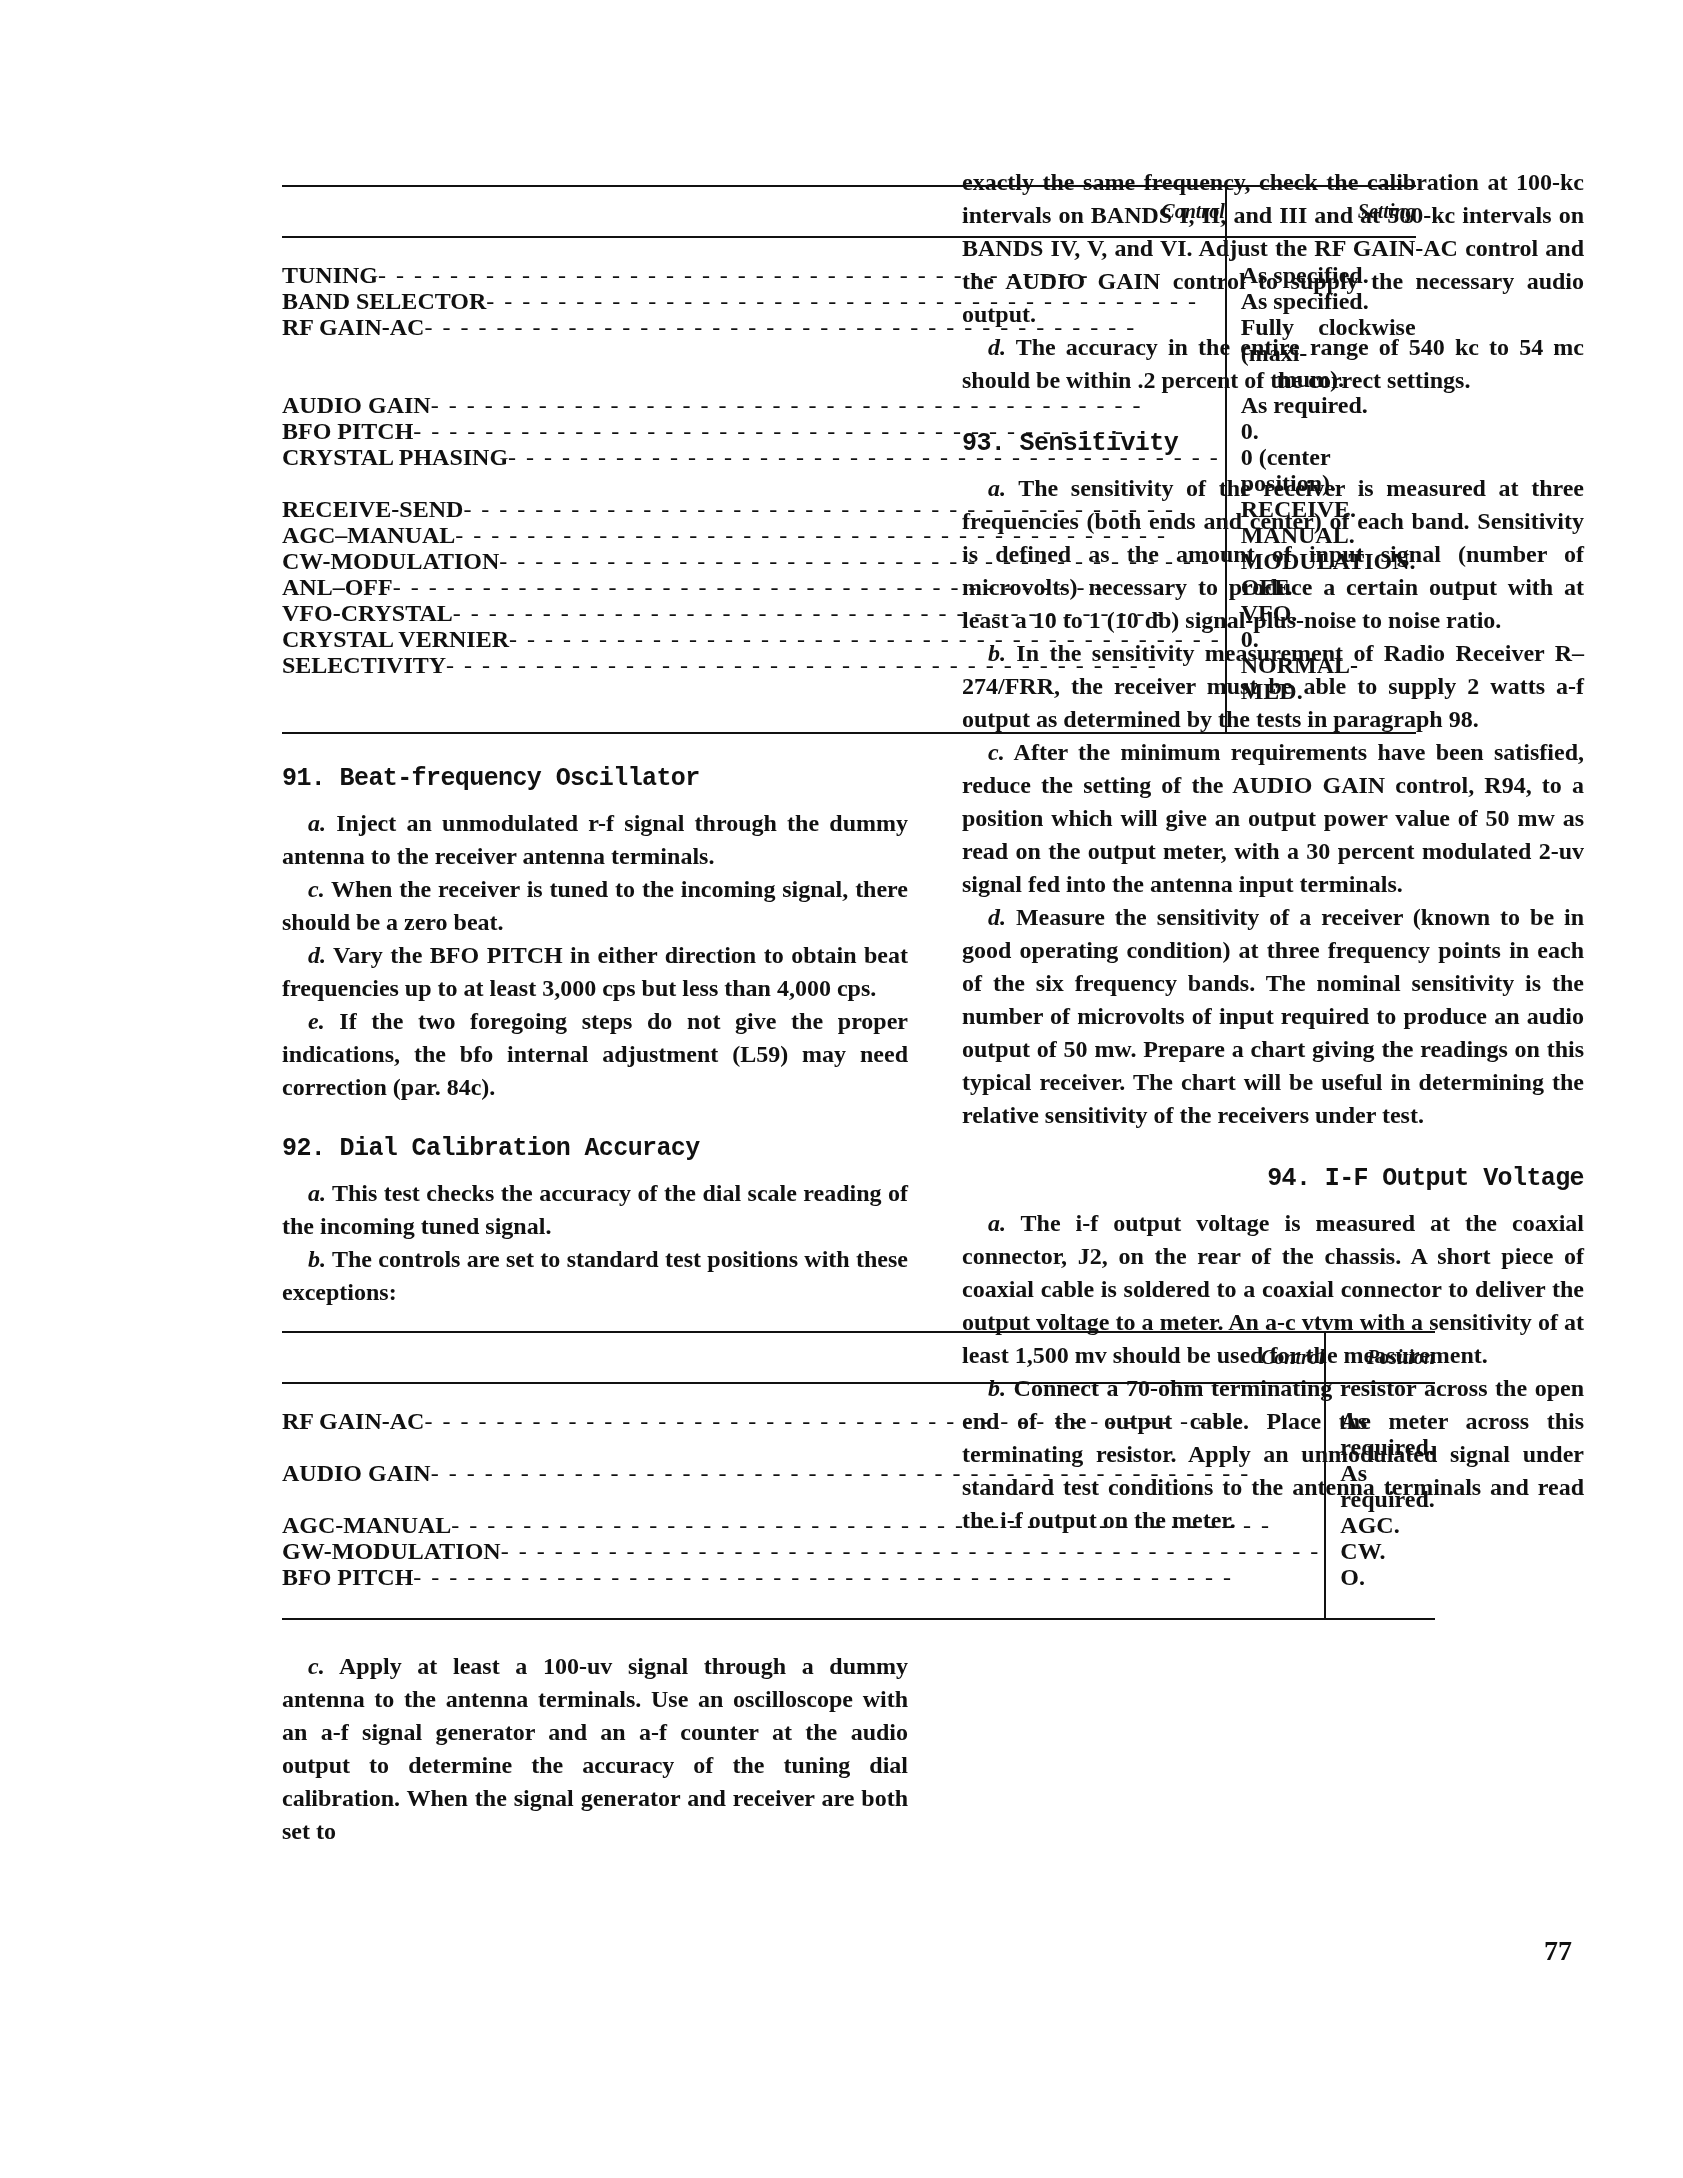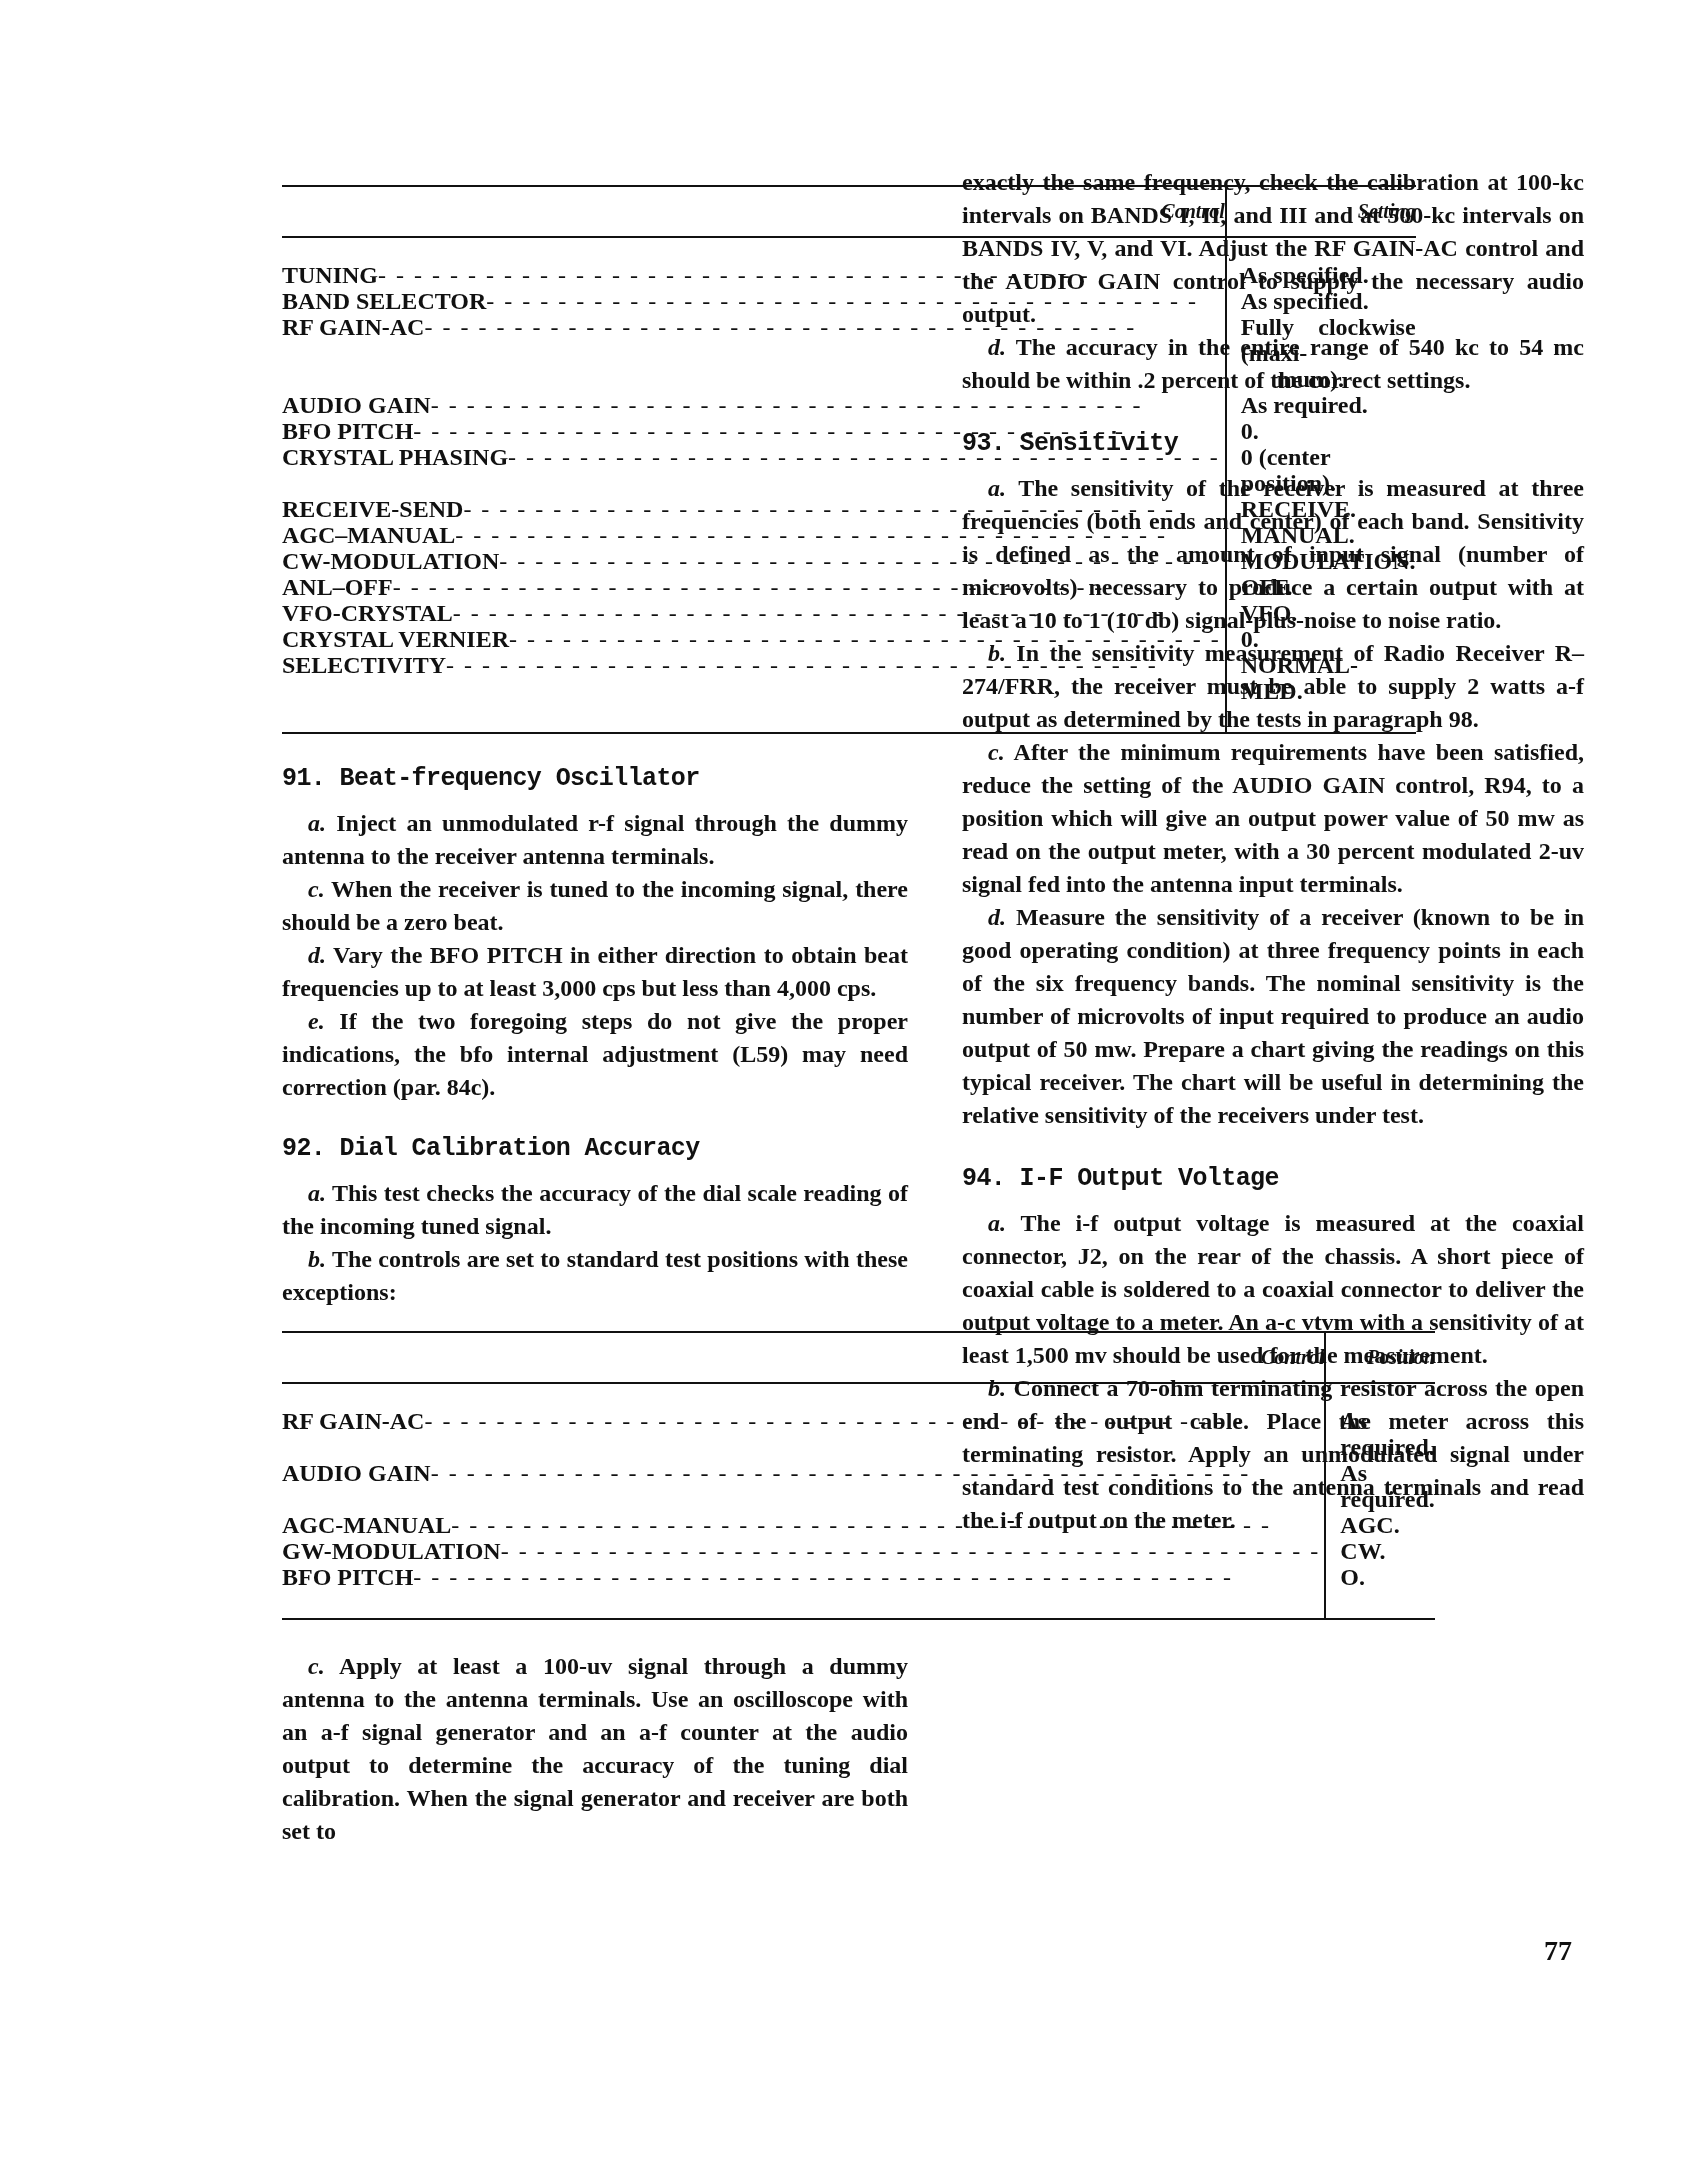--- a/index.html
+++ b/index.html
@@ -7,21 +7,21 @@
   .col { position: absolute; font-family: "Liberation Serif", "DejaVu Serif", serif; font-weight: bold; font-size: 24px; line-height: 33px; }
   .col.left { left: 282px; top: 178px; width: 626px; }
   .col.right { left: 962px; top: 166px; width: 622px; }
   p.para { margin: 0; text-align: justify; text-indent: 26px; hyphens: manual; }
   p.para.cont { text-indent: 0; }
   .lbl { font-style: italic; }
   h2.sec { font-family: Liberation Mono, monospace; font-weight: bold; font-size: 25px; letter-spacing: -0.6px; margin: 0; line-height: 33px; }
   .left h2.s91 { margin-top: 28px; margin-bottom: 12px; }
   .left h2.s92 { margin-top: 28px; margin-bottom: 12px; }
   .right h2.s93 { margin-top: 30px; margin-bottom: 12px; }
-  .right h2.s94 { margin-top: 30px; margin-bottom: 12px; }
+  .right h2.s94 { margin-top: 30px; margin-bottom: 12px; text-align: right; }
 
   
   table.ctl { border-collapse: collapse; width: 100%; font-family: "Liberation Serif", "DejaVu Serif", serif; font-weight: bold; }
   table.ctl th { font-size: 20px; font-weight: bold; height: 49px; border-top: 2.5px solid #111; border-bottom: 2.5px solid #111; text-align: right; padding: 0; font-style: italic; }
   table.ctl td { font-size: 24px; line-height: 26px; vertical-align: top; padding: 0; }
   table.ctl td.c1 { border-right: 2px solid #111; white-space: nowrap; overflow: hidden; }
   table.ctl td.c2 { padding-left: 14px; }
   table.ctl tr.pad-top td { height: 24px; }
   table.ctl tr.pad-bot td { height: 28px; border-bottom: 2.5px solid #111; }
   table.ctl tr.pad-bot td.c1, table.ctl tr.pad-top td.c1 { border-right: 2px solid #111; }

